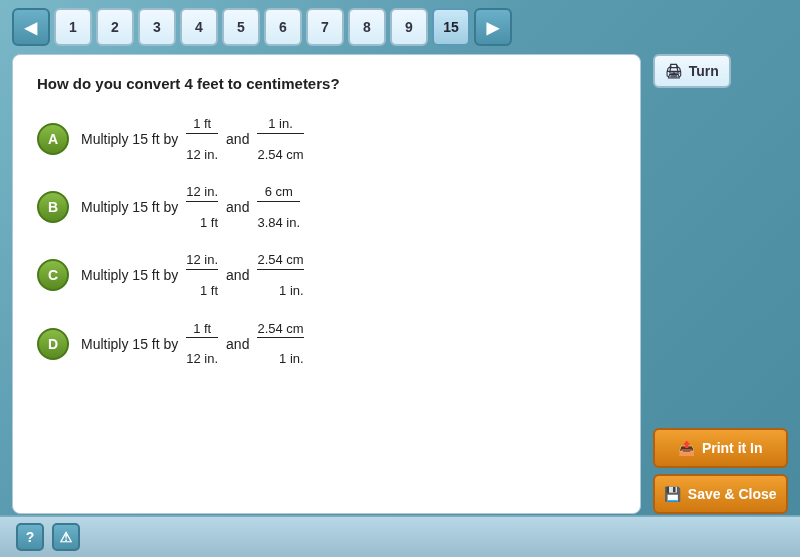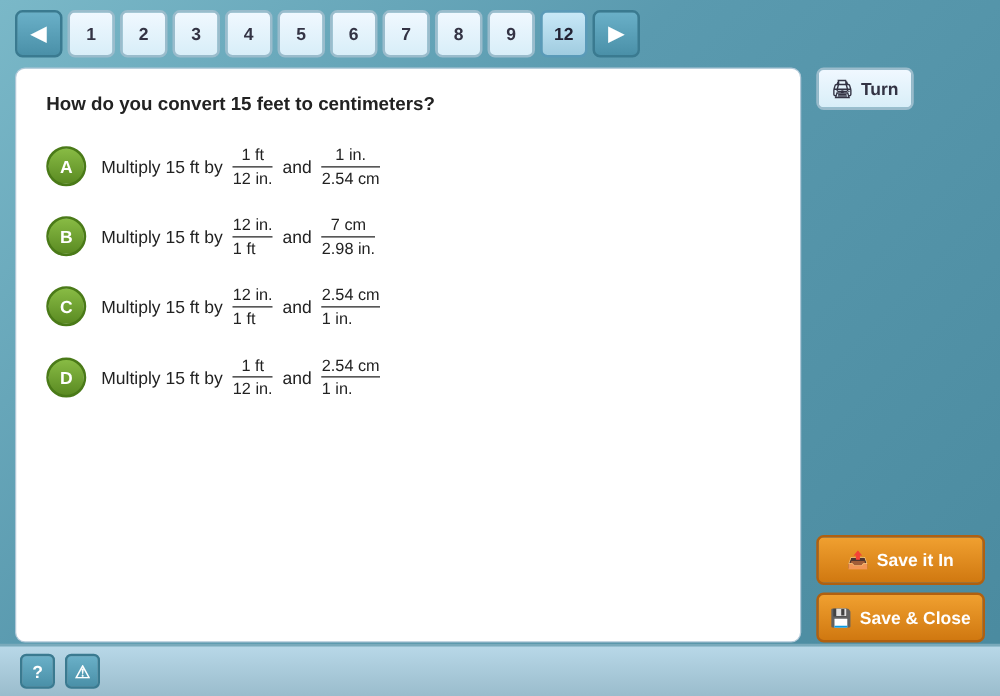--- a/index.html
+++ b/index.html
@@ -111,25 +111,26 @@
       color: #222;
       display: flex;
       align-items: center;
       gap: 6px;
       flex-wrap: wrap;
     }
 
     .fraction {
       display: inline-flex;
       flex-direction: column;
-      align-items: flex-start;
+      align-items: flex-end;
       font-size: 13px;
       line-height: 1.2;
       margin: 0 2px;
       vertical-align: middle;
+      gap: 12px;
     }
 
     .fraction .numer {
       border-bottom: 1.5px solid #222;
       padding-bottom: 1px;
       width: 100%;
       text-align: center;
     }
 
     .fraction .denom {
@@ -251,28 +252,28 @@
   <button class="nav-arrow-btn">◀</button>
   <button class="nav-number-btn">1</button>
   <button class="nav-number-btn">2</button>
   <button class="nav-number-btn">3</button>
   <button class="nav-number-btn">4</button>
   <button class="nav-number-btn">5</button>
   <button class="nav-number-btn">6</button>
   <button class="nav-number-btn">7</button>
   <button class="nav-number-btn">8</button>
   <button class="nav-number-btn">9</button>
-  <button class="nav-number-btn active">12</button>
+  <button class="nav-number-btn active">15</button>
   <button class="nav-arrow-btn">▶</button>
 </div>
 
 <div class="main-area">
 
   <div class="question-panel">
-    <div class="question-text">How do you convert 15 feet to centimeters?</div>
+    <div class="question-text">How do you convert 4 feet to centimeters?</div>
 
     <div class="option">
       <div class="option-badge">A</div>
       <div class="option-text">
         <span>Multiply 15 ft by</span>
         <span class="fraction">
           <span class="numer">1 ft</span>
           <span class="denom">12 in.</span>
         </span>
         <span>and</span>
@@ -286,22 +287,22 @@
     <div class="option">
       <div class="option-badge">B</div>
       <div class="option-text">
         <span>Multiply 15 ft by</span>
         <span class="fraction">
           <span class="numer">12 in.</span>
           <span class="denom">1 ft</span>
         </span>
         <span>and</span>
         <span class="fraction">
-          <span class="numer">7 cm</span>
-          <span class="denom">2.98 in.</span>
+          <span class="numer">6 cm</span>
+          <span class="denom">3.84 in.</span>
         </span>
       </div>
     </div>
 
     <div class="option">
       <div class="option-badge">C</div>
       <div class="option-text">
         <span>Multiply 15 ft by</span>
         <span class="fraction">
           <span class="numer">12 in.</span>
@@ -336,21 +337,21 @@
   <div class="right-sidebar right-panel-wrapper">
     <div>
       <button class="print-btn">
         <span>🖨</span>
         <span>Turn</span>
       </button>
     </div>
     <div class="action-btns">
       <button class="turn-in-btn">
         <span>📤</span>
-        <span>Save it In</span>
+        <span>Print it In</span>
       </button>
       <button class="save-close-btn">
         <span>💾</span>
         <span>Save &amp; Close</span>
       </button>
     </div>
   </div>
 
 </div>
 

